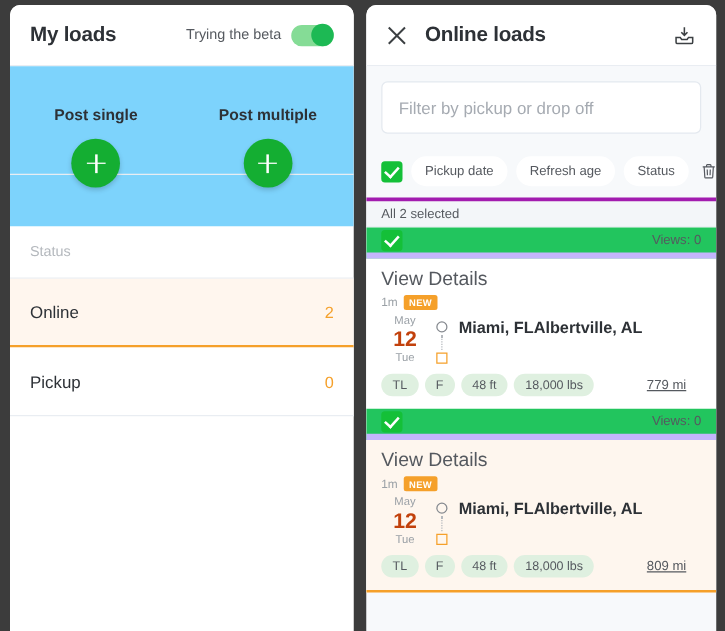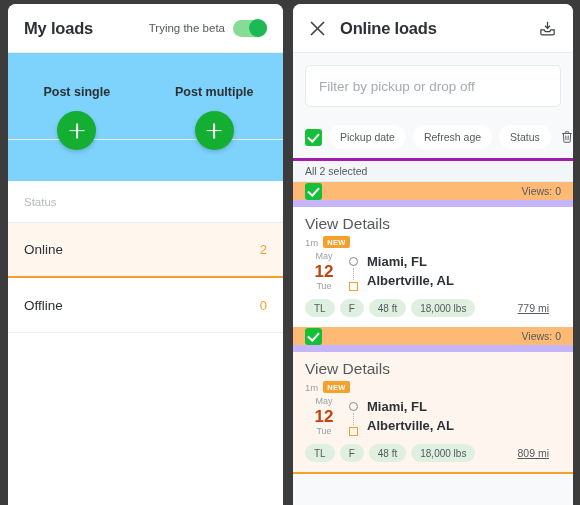--- a/index.html
+++ b/index.html
@@ -225,22 +225,22 @@
     border-bottom: 1px solid #e9edf2;
   }
 
   
   .card { background: #fff; }
   .card.selected .card-body { background: #fef6ee; border-bottom: 2px solid #f5a02a; }
   .card-top {
     height: 25px;
     display: flex; align-items: center;
     padding: 0 12px;
-    background: #fdba74;
-    border-bottom: 7px solid #c4b5fd;
+    background: #22c55e;
+    border-bottom: 5px solid #c4b5fd;
   }
   .views { margin-left: auto; font-size: 10.5px; color: #55595f; }
   .card-body { padding: 8px 24px 10px 12px; background: #fff; }
   .view-details {
     font-size: 15.5px;
     color: #55595f;
     margin-bottom: 3px;
     cursor: pointer;
   }
   .age-row { display: flex; align-items: center; gap: 5px; margin-bottom: 4px; }
@@ -276,21 +276,21 @@
   .m-line {
     flex: 1;
     width: 0;
     border-left: 1.5px dotted #b4b8bd;
     margin: 2px 0;
   }
   .m-square {
     width: 9px; height: 9px;
     border: 1.5px solid #f5a02a;
   }
-  .stops { display: flex; flex-direction: column; justify-content: space-between; padding: 2px 0 3px 0; }
+  .stops { display: flex; flex-direction: row; justify-content: space-between; padding: 2px 0 3px 0; }
   .stop { font-size: 13px; font-weight: bold; color: #2d3136; }
   .tag-row { display: flex; align-items: center; gap: 5px; margin-top: 8px; }
   .tag {
     height: 18px;
     display: flex; align-items: center;
     padding: 0 9px;
     border-radius: 9px;
     background: #dff0e0;
     font-size: 10px;
     color: #55595f;
@@ -329,21 +329,21 @@
       </div>
     </div>
 
     <div class="status-caption">Status</div>
 
     <div class="status-row active">
       <span class="name">Online</span>
       <span class="count">2</span>
     </div>
     <div class="status-row">
-      <span class="name">Offline</span>
+      <span class="name">Pickup</span>
       <span class="count">0</span>
     </div>
 
   </div>
 
   <div class="right-panel">
 
     <div class="right-header">
       <button class="icon-btn">
         <svg width="17" height="17" viewBox="0 0 17 17">

